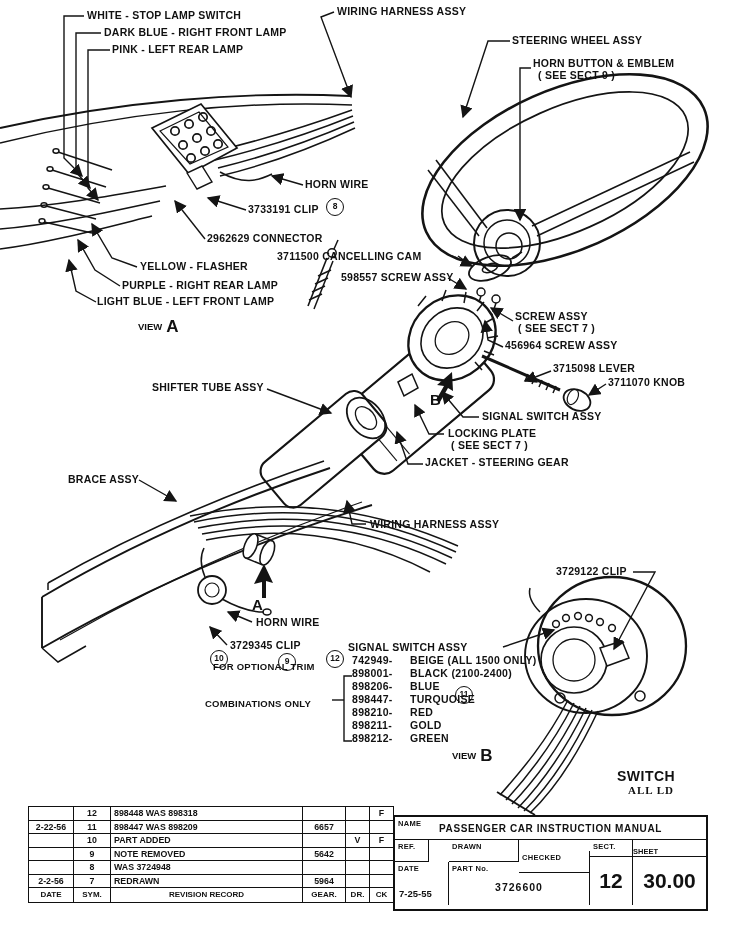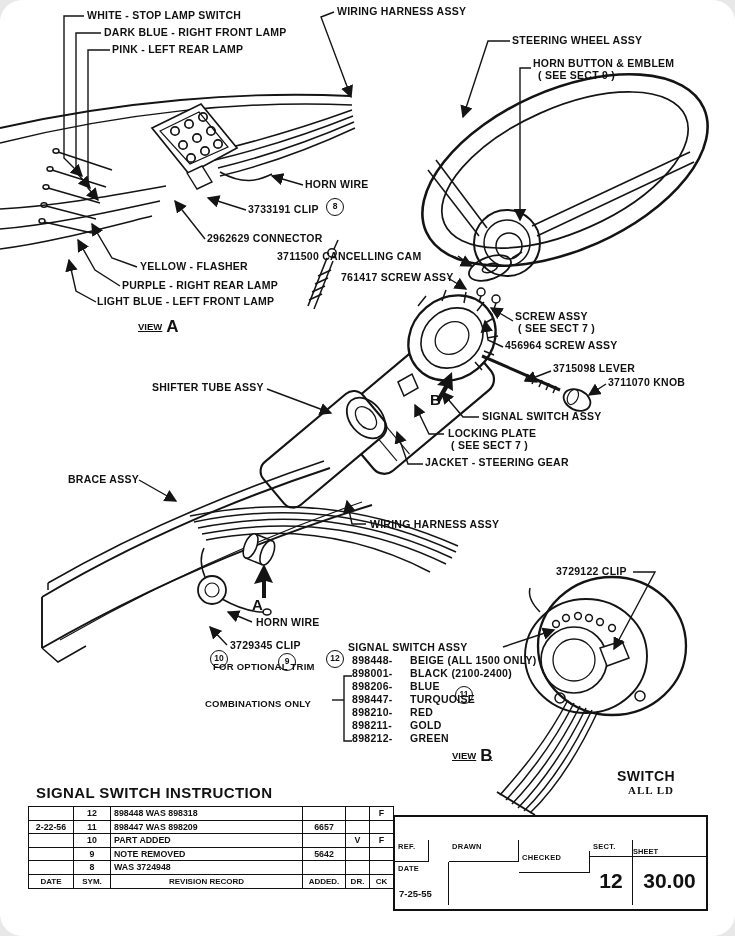--- a/index.html
+++ b/index.html
@@ -1,25 +1,25 @@
 <!DOCTYPE html>
 <html><head>
 <meta charset="utf-8">
 <style>
   html,body{margin:0;padding:0;background:#e8e8e8;}
   #page{position:relative;width:735px;height:936px;background:#ffffff;overflow:hidden;
-        font-family:"Liberation Sans",sans-serif;color:#111;border-radius:22px;}
+        font-family:"Liberation Sans",sans-serif;color:#111;}
   svg.art{position:absolute;left:0;top:0;z-index:1;}
   .lbl{position:absolute;z-index:3;font:700 10.5px "Liberation Sans",sans-serif;
        letter-spacing:.25px;white-space:nowrap;color:#111;}
   .sm{font-size:9.5px;}
   .badge{position:absolute;z-index:3;width:16px;height:16px;border:1.6px solid #111;
          border-radius:50%;font:700 8.5px/15px "Liberation Sans",sans-serif;
          text-align:center;color:#111;background:#fff;}
-  .viewlbl{position:absolute;z-index:3;font:700 9.5px "Liberation Sans",sans-serif;color:#111;text-decoration:underline;}
+  .viewlbl{position:absolute;z-index:3;font:700 9.5px "Liberation Sans",sans-serif;color:#111;}
   .viewlbl .big{font-size:17px;vertical-align:-2px;margin-left:4px;}
   .marker-letter{position:absolute;z-index:3;font:900 15px "Liberation Sans",sans-serif;color:#111;}
   
   .swl-item{position:absolute;z-index:3;font:700 10.5px "Liberation Sans",sans-serif;
             letter-spacing:.3px;white-space:nowrap;}
   .swl-item .part{display:inline-block;width:58px;}
   
   #models-title{position:absolute;z-index:3;font:900 14px "Liberation Sans",sans-serif;letter-spacing:.5px;}
   #models-value{position:absolute;z-index:3;font:700 11px "Liberation Serif",serif;letter-spacing:1px;text-align:center;}
   
@@ -264,21 +264,21 @@
   <div class="lbl" style="left:112px;top:43px">PINK - LEFT REAR LAMP</div>
   <div class="lbl" style="left:337px;top:5px">WIRING HARNESS ASSY</div>
   <div class="lbl" style="left:512px;top:34px">STEERING WHEEL ASSY</div>
   <div class="lbl" style="left:533px;top:57px">HORN BUTTON &amp; EMBLEM</div>
   <div class="lbl" style="left:538px;top:69px">( SEE SECT 9 )</div>
   <div class="lbl" style="left:305px;top:178px">HORN WIRE</div>
   <div class="lbl" style="left:248px;top:203px">3733191 CLIP</div>
   <div class="badge" style="left:326px;top:198px">8</div>
   <div class="lbl" style="left:207px;top:232px">2962629 CONNECTOR</div>
   <div class="lbl" style="left:277px;top:250px">3711500 CANCELLING CAM</div>
-  <div class="lbl" style="left:341px;top:271px">761417 SCREW ASSY</div>
+  <div class="lbl" style="left:341px;top:271px">598557 SCREW ASSY</div>
   <div class="lbl" style="left:140px;top:260px">YELLOW - FLASHER</div>
   <div class="lbl" style="left:122px;top:279px">PURPLE - RIGHT REAR LAMP</div>
   <div class="lbl" style="left:97px;top:295px">LIGHT BLUE - LEFT FRONT LAMP</div>
 
   <div class="viewlbl" style="left:138px;top:317px">
     <span>VIEW</span><span class="big">A</span>
   </div>
 
   <div class="lbl" style="left:515px;top:310px">SCREW ASSY</div>
   <div class="lbl" style="left:518px;top:322px">( SEE SECT 7 )</div>
@@ -299,21 +299,21 @@
   <div class="lbl" style="left:256px;top:616px">HORN WIRE</div>
   <div class="lbl" style="left:230px;top:639px">3729345 CLIP</div>
   <div class="badge" style="left:210px;top:650px">10</div>
   <div class="badge" style="left:278px;top:653px">9</div>
   <div class="badge" style="left:326px;top:650px">12</div>
   <div class="badge" style="left:455px;top:686px">11</div>
   <div class="lbl" style="left:556px;top:565px">3729122 CLIP</div>
 
   <div class="lbl" style="left:348px;top:641px">SIGNAL SWITCH ASSY</div>
   <div class="swl-item" style="left:352px;top:654px">
-    <span class="part">898448-</span><span>BEIGE (ALL 1500 ONLY)</span>
+    <span class="part">742949-</span><span>BEIGE (ALL 1500 ONLY)</span>
   </div>
   <div class="swl-item" style="left:352px;top:667px">
     <span class="part">898001-</span><span>BLACK (2100-2400)</span>
   </div>
   <div class="swl-item" style="left:352px;top:680px">
     <span class="part">898206-</span><span>BLUE</span>
   </div>
   <div class="swl-item" style="left:352px;top:693px">
     <span class="part">898447-</span><span>TURQUOISE</span>
   </div>
@@ -329,21 +329,20 @@
   <div class="lbl sm" style="left:213px;top:661px">FOR OPTIONAL TRIM</div>
   <div class="lbl sm" style="left:205px;top:698px">COMBINATIONS ONLY</div>
 
   <div class="viewlbl" style="left:452px;top:746px">
     <span>VIEW</span><span class="big">B</span>
   </div>
 
   <div id="models-title" style="left:617px;top:768px">SWITCH</div>
   <div id="models-value" style="left:628px;top:784px">ALL LD</div>
 
-  <div id="main-heading" style="left:36px;top:784px">SIGNAL SWITCH INSTRUCTION</div>
 
   <table id="rev-table">
     <colgroup>
         <col style="width:45px">
         <col style="width:37px">
         <col style="width:192px">
         <col style="width:43px">
         <col style="width:24px">
         <col style="width:24px">
       </colgroup>
@@ -381,33 +380,45 @@
       <td class="c"></td>
     </tr>
     <tr>
       <td class="c"></td>
       <td class="c">8</td>
       <td>WAS 3724948</td>
       <td class="c"></td>
       <td class="c"></td>
       <td class="c"></td>
     </tr>
+    <tr>
+      <td class="c">2-2-56</td>
+      <td class="c">7</td>
+      <td>REDRAWN</td>
+      <td class="c">5964</td>
+      <td class="c"></td>
+      <td class="c"></td>
+    </tr>
     <tr class="hdr">
       <td>DATE</td>
       <td>SYM.</td>
       <td>REVISION RECORD</td>
-      <td>ADDED.</td>
+      <td>GEAR.</td>
       <td>DR.</td>
       <td>CK</td>
     </tr>
   </tbody>
     </table>
 
   <div id="info-block">
 
+    <div class="ib-cell" style="left:0;top:0;width:100%;height:23px;border-bottom:1.8px solid #111;">
+      <span class="ib-lab">NAME</span>
+      <div style="text-align:center;font:700 10px/23px 'Liberation Sans',sans-serif;letter-spacing:.6px;">PASSENGER CAR INSTRUCTION MANUAL</div>
+    </div>
 
     <div class="ib-cell" style="left:0;top:23px;width:34px;height:22px;border-right:1.6px solid #111;border-bottom:1.6px solid #111;">
       <span class="ib-lab">REF.</span>
     </div>
     <div class="ib-cell" style="left:54px;top:23px;width:70px;height:22px;border-right:1.6px solid #111;border-bottom:1.6px solid #111;">
       <span class="ib-lab">DRAWN</span>
     </div>
     <div class="ib-cell" style="left:124px;top:34px;width:71px;height:22px;border-right:1.6px solid #111;border-bottom:1.6px solid #111;">
       <span class="ib-lab">CHECKED</span>
     </div>
@@ -416,18 +427,22 @@
       <span class="ib-lab">SECT.</span>
     </div>
     <div class="ib-cell" style="left:238px;top:23px;width:73px;height:17px;border-bottom:1.6px solid #111;">
       <span style="font:700 7.5px 'Liberation Sans',sans-serif;line-height:17px;">SHEET</span>
     </div>
 
     <div class="ib-cell" style="left:0;top:45px;width:54px;height:43px;border-right:1.6px solid #111;">
       <span class="ib-lab">DATE</span>
       <div style="position:absolute;left:4px;bottom:6px;font:700 9.5px 'Liberation Sans',sans-serif;">7-25-55</div>
     </div>
+    <div class="ib-cell" style="left:54px;top:45px;width:141px;height:43px;border-right:1.6px solid #111;">
+      <span class="ib-lab">PART No.</span>
+      <div style="position:absolute;left:0;right:0;bottom:12px;text-align:center;font:700 10.5px 'Liberation Sans',sans-serif;letter-spacing:1px;">3726600</div>
+    </div>
 
     <div class="ib-cell ib-bigval" style="left:195px;top:40px;width:43px;height:48px;border-right:1.6px solid #111;line-height:48px;">12</div>
     <div class="ib-cell ib-bigval" style="left:238px;top:40px;width:73px;height:48px;line-height:48px;">30.00</div>
   </div>
 
 </div>
 
 </body></html>

